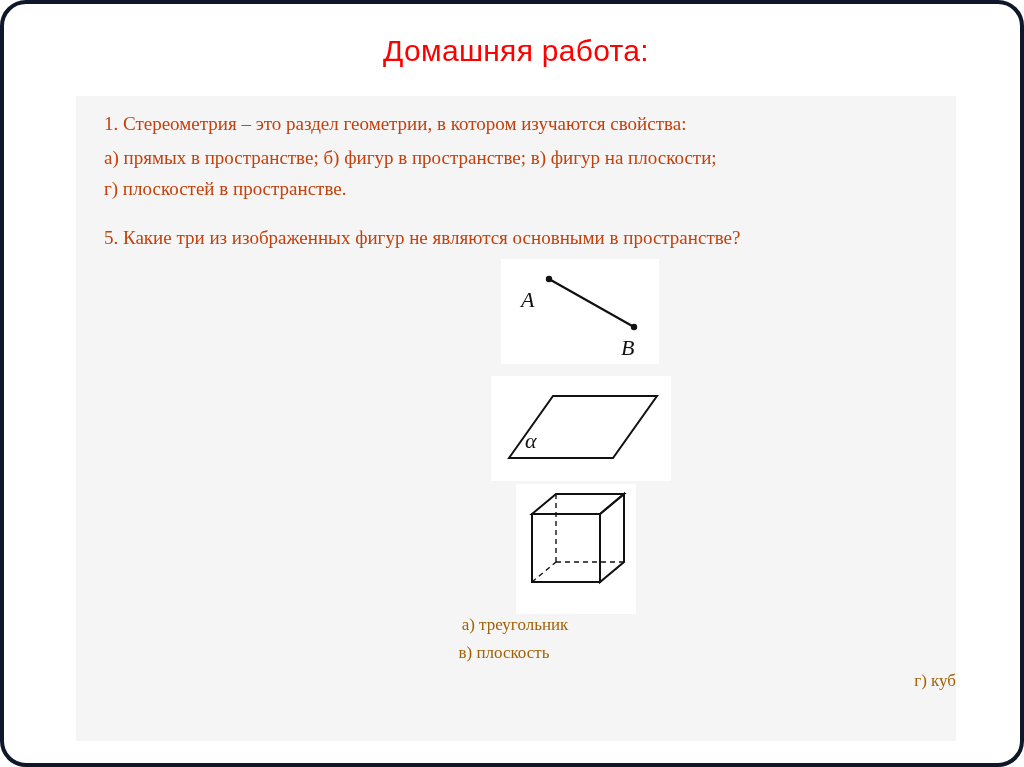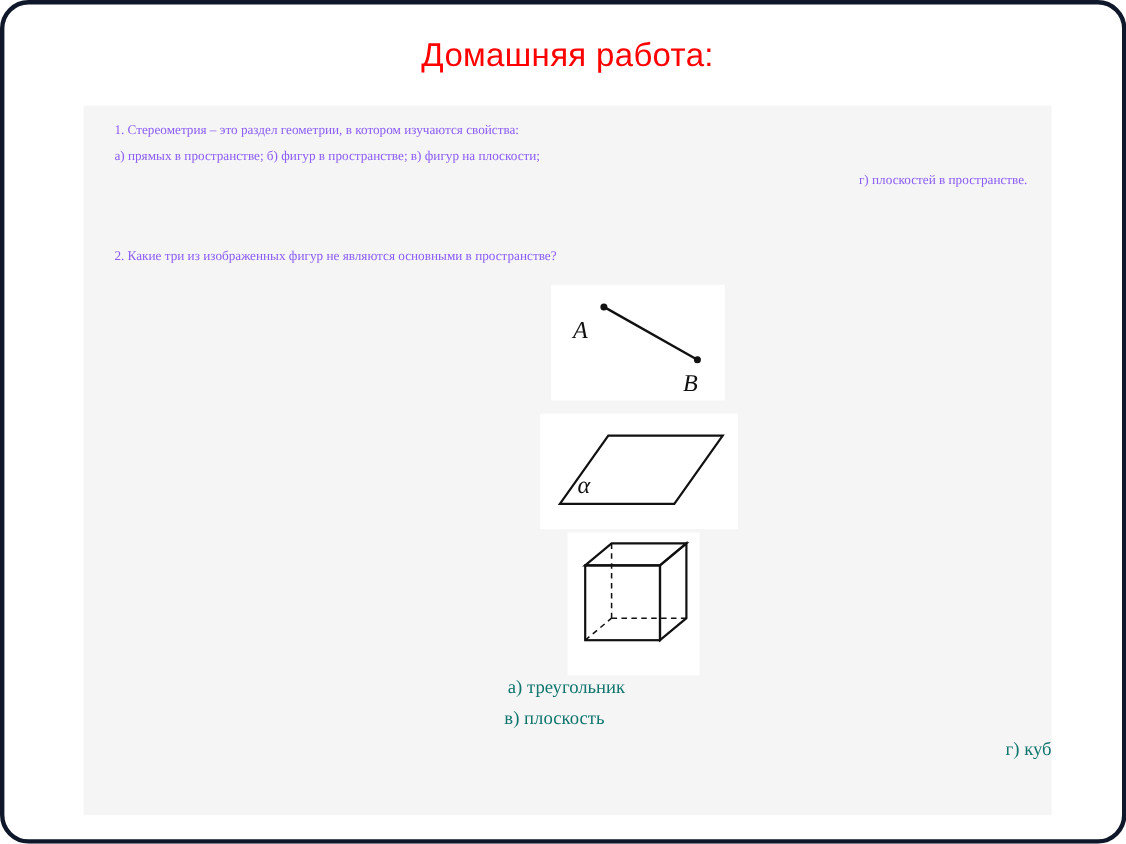--- a/index.html
+++ b/index.html
@@ -47,29 +47,29 @@
     top: 92px;
     width: 880px;
     height: 645px;
     background: #f5f5f5;
   }
 
   .q-block {
     position: absolute;
     left: 28px;
     width: 830px;
-    color: #8b5cf6;
-    font-size: 12px;
+    color: #c2410c;
+    font-size: 19px;
     line-height: 1.45;
   }
 
   .q1 { top: 14px; }
   .q1 .line-a { text-align: left; }
   .q1 .line-b { text-align: left; margin-top: 6px; }
-  .q1 .line-c { text-align: right; margin-top: 4px; }
+  .q1 .line-c { text-align: left; margin-top: 4px; }
 
   .q2 { top: 128px; }
 
   
   .fig {
     position: absolute;
     background: #ffffff;
   }
   .fig-segment {
     left: 425px;
@@ -91,21 +91,21 @@
   }
 
   .fig svg { display: block; }
 
   .answers {
     position: absolute;
     left: 0;
     top: 515px;
     width: 880px;
     text-align: center;
-    color: #0f766e;
+    color: #a16207;
     font-size: 17px;
     line-height: 1.65;
   }
   .answers .ans {
     display: block;
   }
   .answers .a1 { margin-left: -2px; }
   .answers .a2 { margin-left: -22px; }
   .answers .a3 { margin-left: -24px; }
   .answers .a4 { margin-left: -28px; text-align: right; }
@@ -126,21 +126,21 @@
 
   <div class="content-panel">
 
     <div class="q-block q1">
       <div class="line-a">1. Стереометрия – это раздел геометрии, в котором изучаются свойства:</div>
       <div class="line-b">а) прямых в пространстве; б) фигур в пространстве; в) фигур на плоскости;</div>
       <div class="line-c">г) плоскостей в пространстве.</div>
     </div>
 
     <div class="q-block q2">
-      <div class="line-a">2. Какие три из изображенных фигур не являются основными в пространстве?</div>
+      <div class="line-a">5. Какие три из изображенных фигур не являются основными в пространстве?</div>
     </div>
 
     <div class="fig fig-segment">
       <svg width="158" height="105" viewBox="0 0 158 105">
         <line x1="48" y1="20" x2="133" y2="68" stroke="#111111" stroke-width="2.2" stroke-linecap="round"></line>
         <circle cx="48" cy="20" r="3.2" fill="#111111"></circle>
         <circle cx="133" cy="68" r="3.2" fill="#111111"></circle>
         <text class="label-italic" x="20" y="48">A</text>
         <text class="label-italic" x="120" y="96">B</text>
       </svg>

